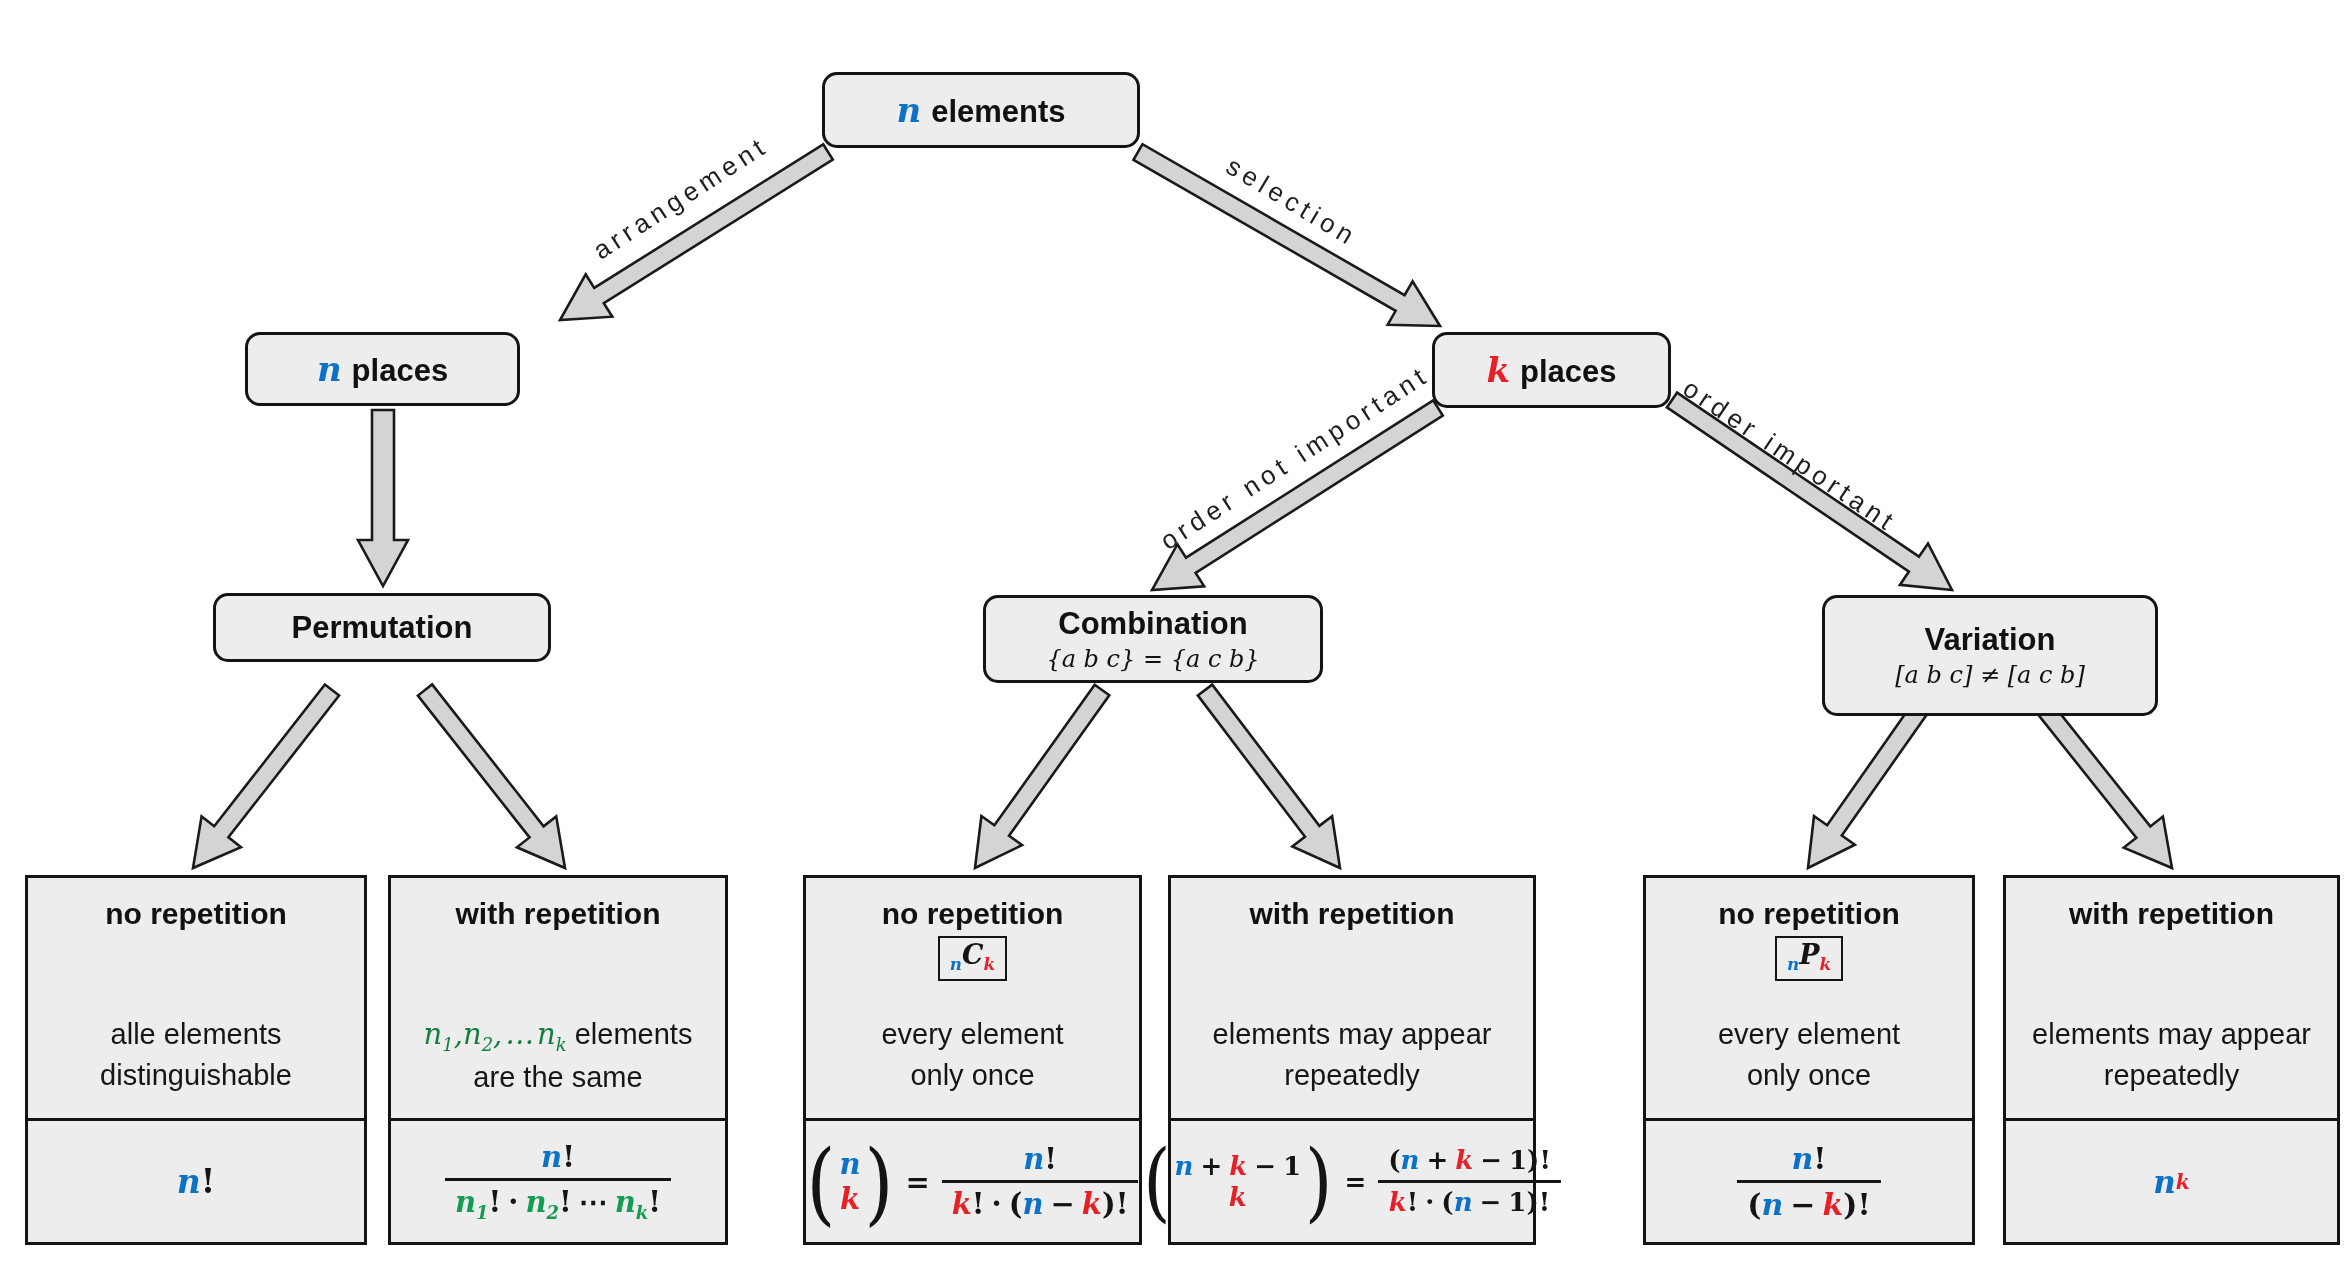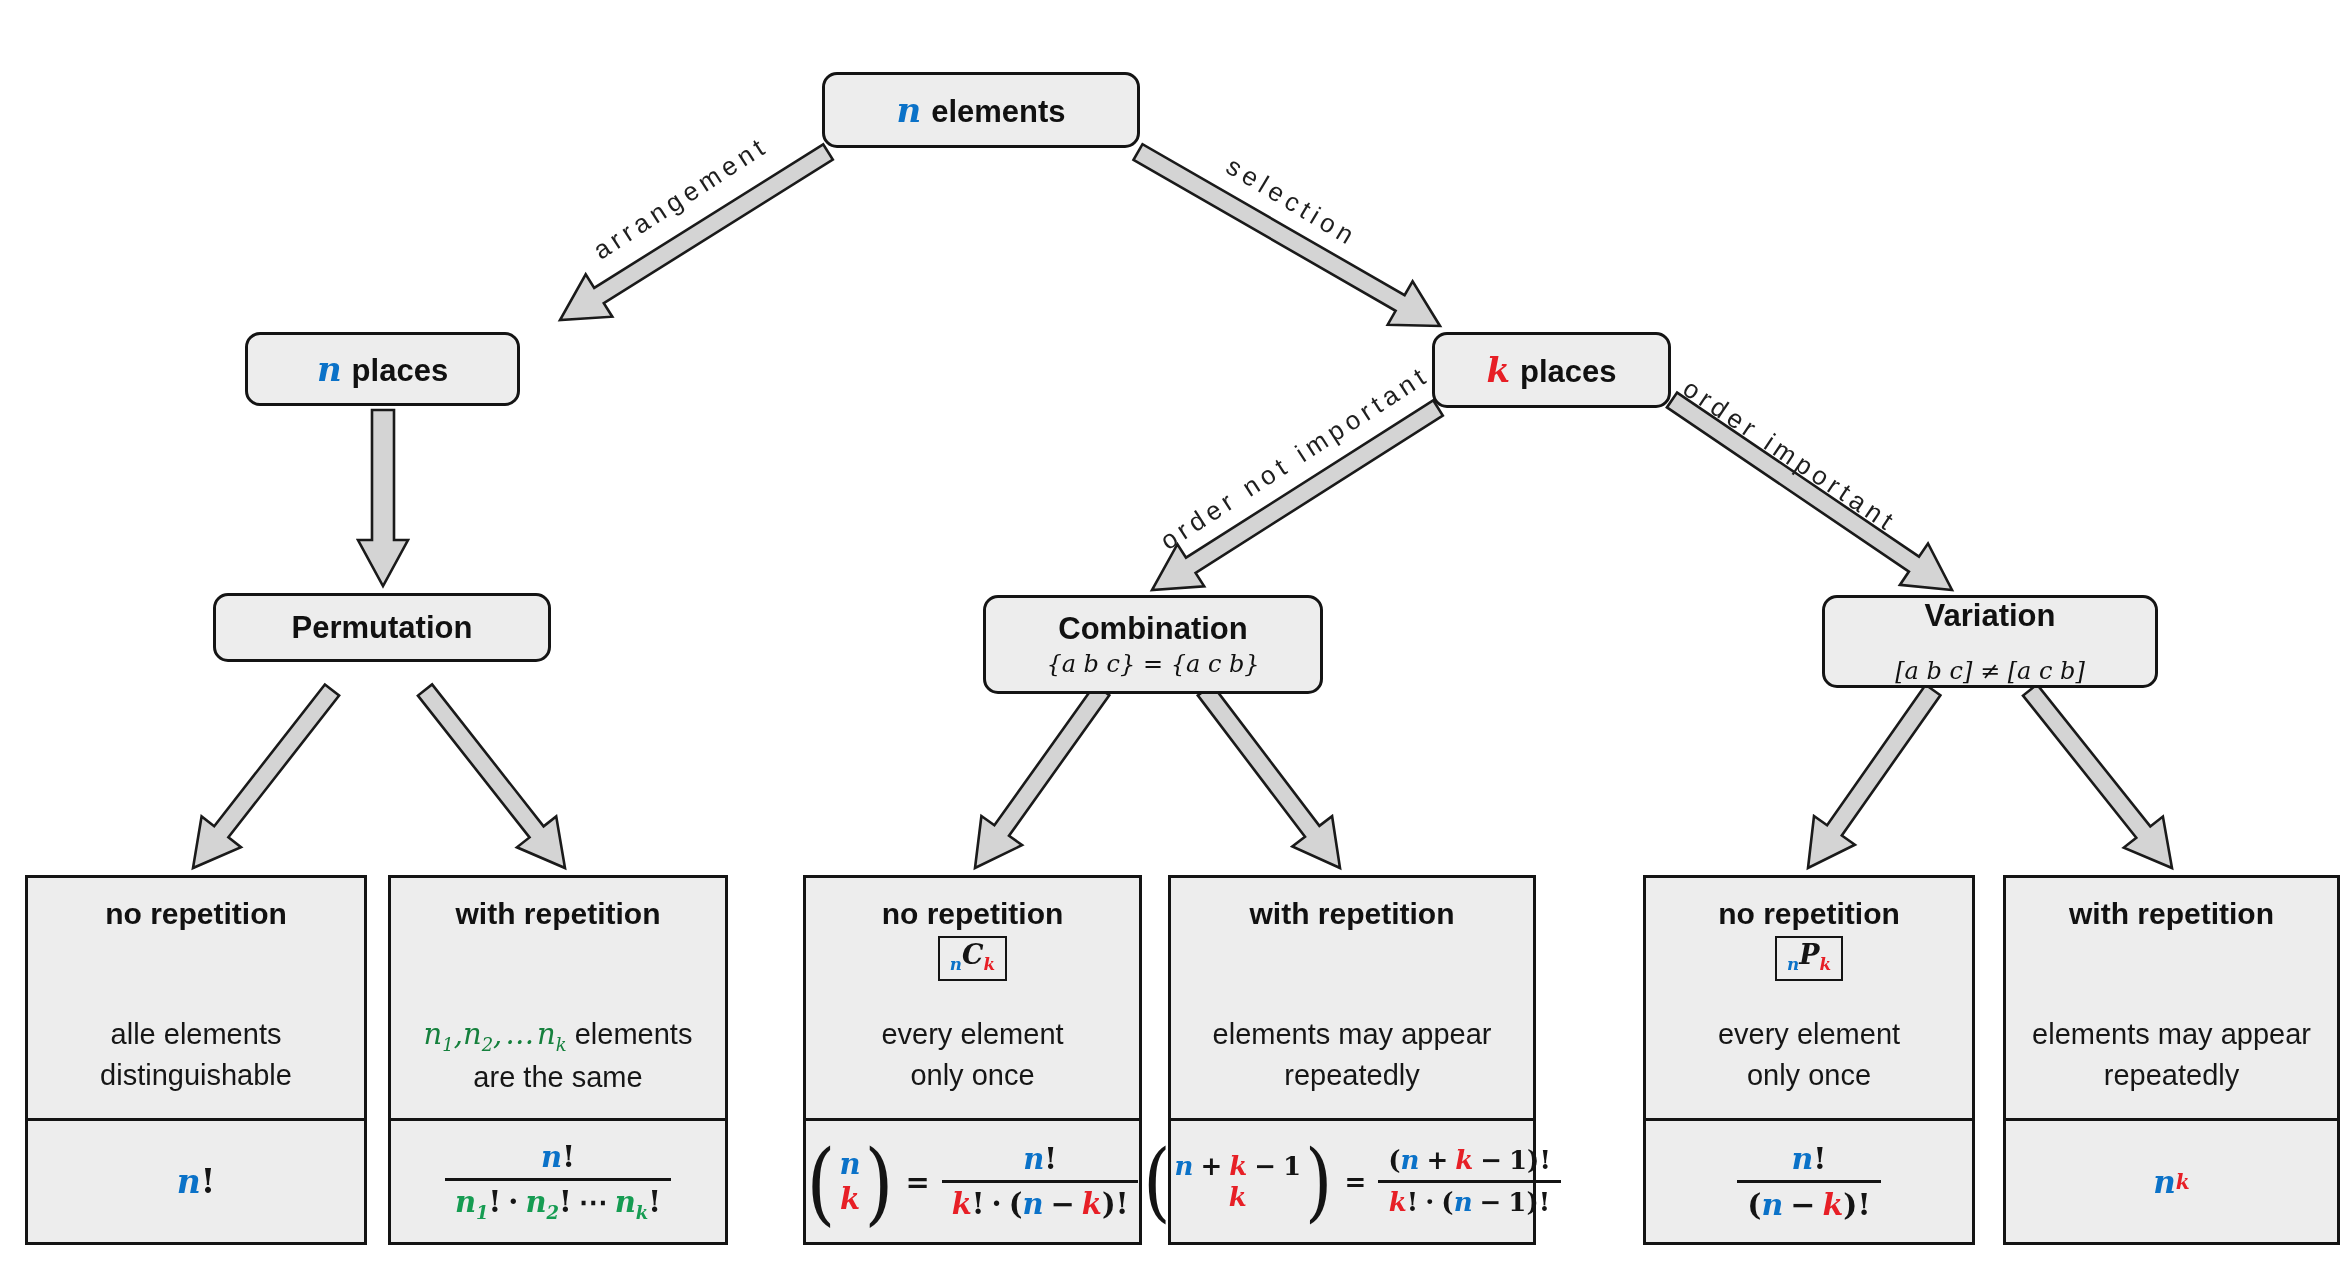--- a/index.html
+++ b/index.html
@@ -90,25 +90,25 @@
   <div class="node" style="left:1432px;top:332px;width:239px;height:76px;">
     <div class="node-line">
       <span class="mvar red">k</span>
       <span>places</span>
     </div>
   </div>
 
   <div class="node" style="left:213px;top:593px;width:338px;height:69px;">
     <div class="node-line">Permutation</div>
   </div>
-  <div class="node" style="left:983px;top:595px;width:340px;height:99px;">
+  <div class="node" style="left:983px;top:595px;width:340px;height:88px;">
     <div class="node-line">Combination</div>
     <div class="node-sub">{a b c} = {a c b}</div>
   </div>
-  <div class="node" style="left:1822px;top:595px;width:336px;height:93px;justify-content:space-between;">
+  <div class="node" style="left:1822px;top:595px;width:336px;height:121px;">
     <div class="node-line">Variation</div>
     <div class="node-sub">[a b c] ≠ [a c b]</div>
   </div>
 
   <div class="leaf" style="left:25px;top:875px;width:342px;height:370px;">
     <div class="leaf-top">
       <div class="leaf-title">no repetition</div>
       <div class="leaf-desc">
         <span>alle elements</span><br>
         <span>distinguishable</span>

